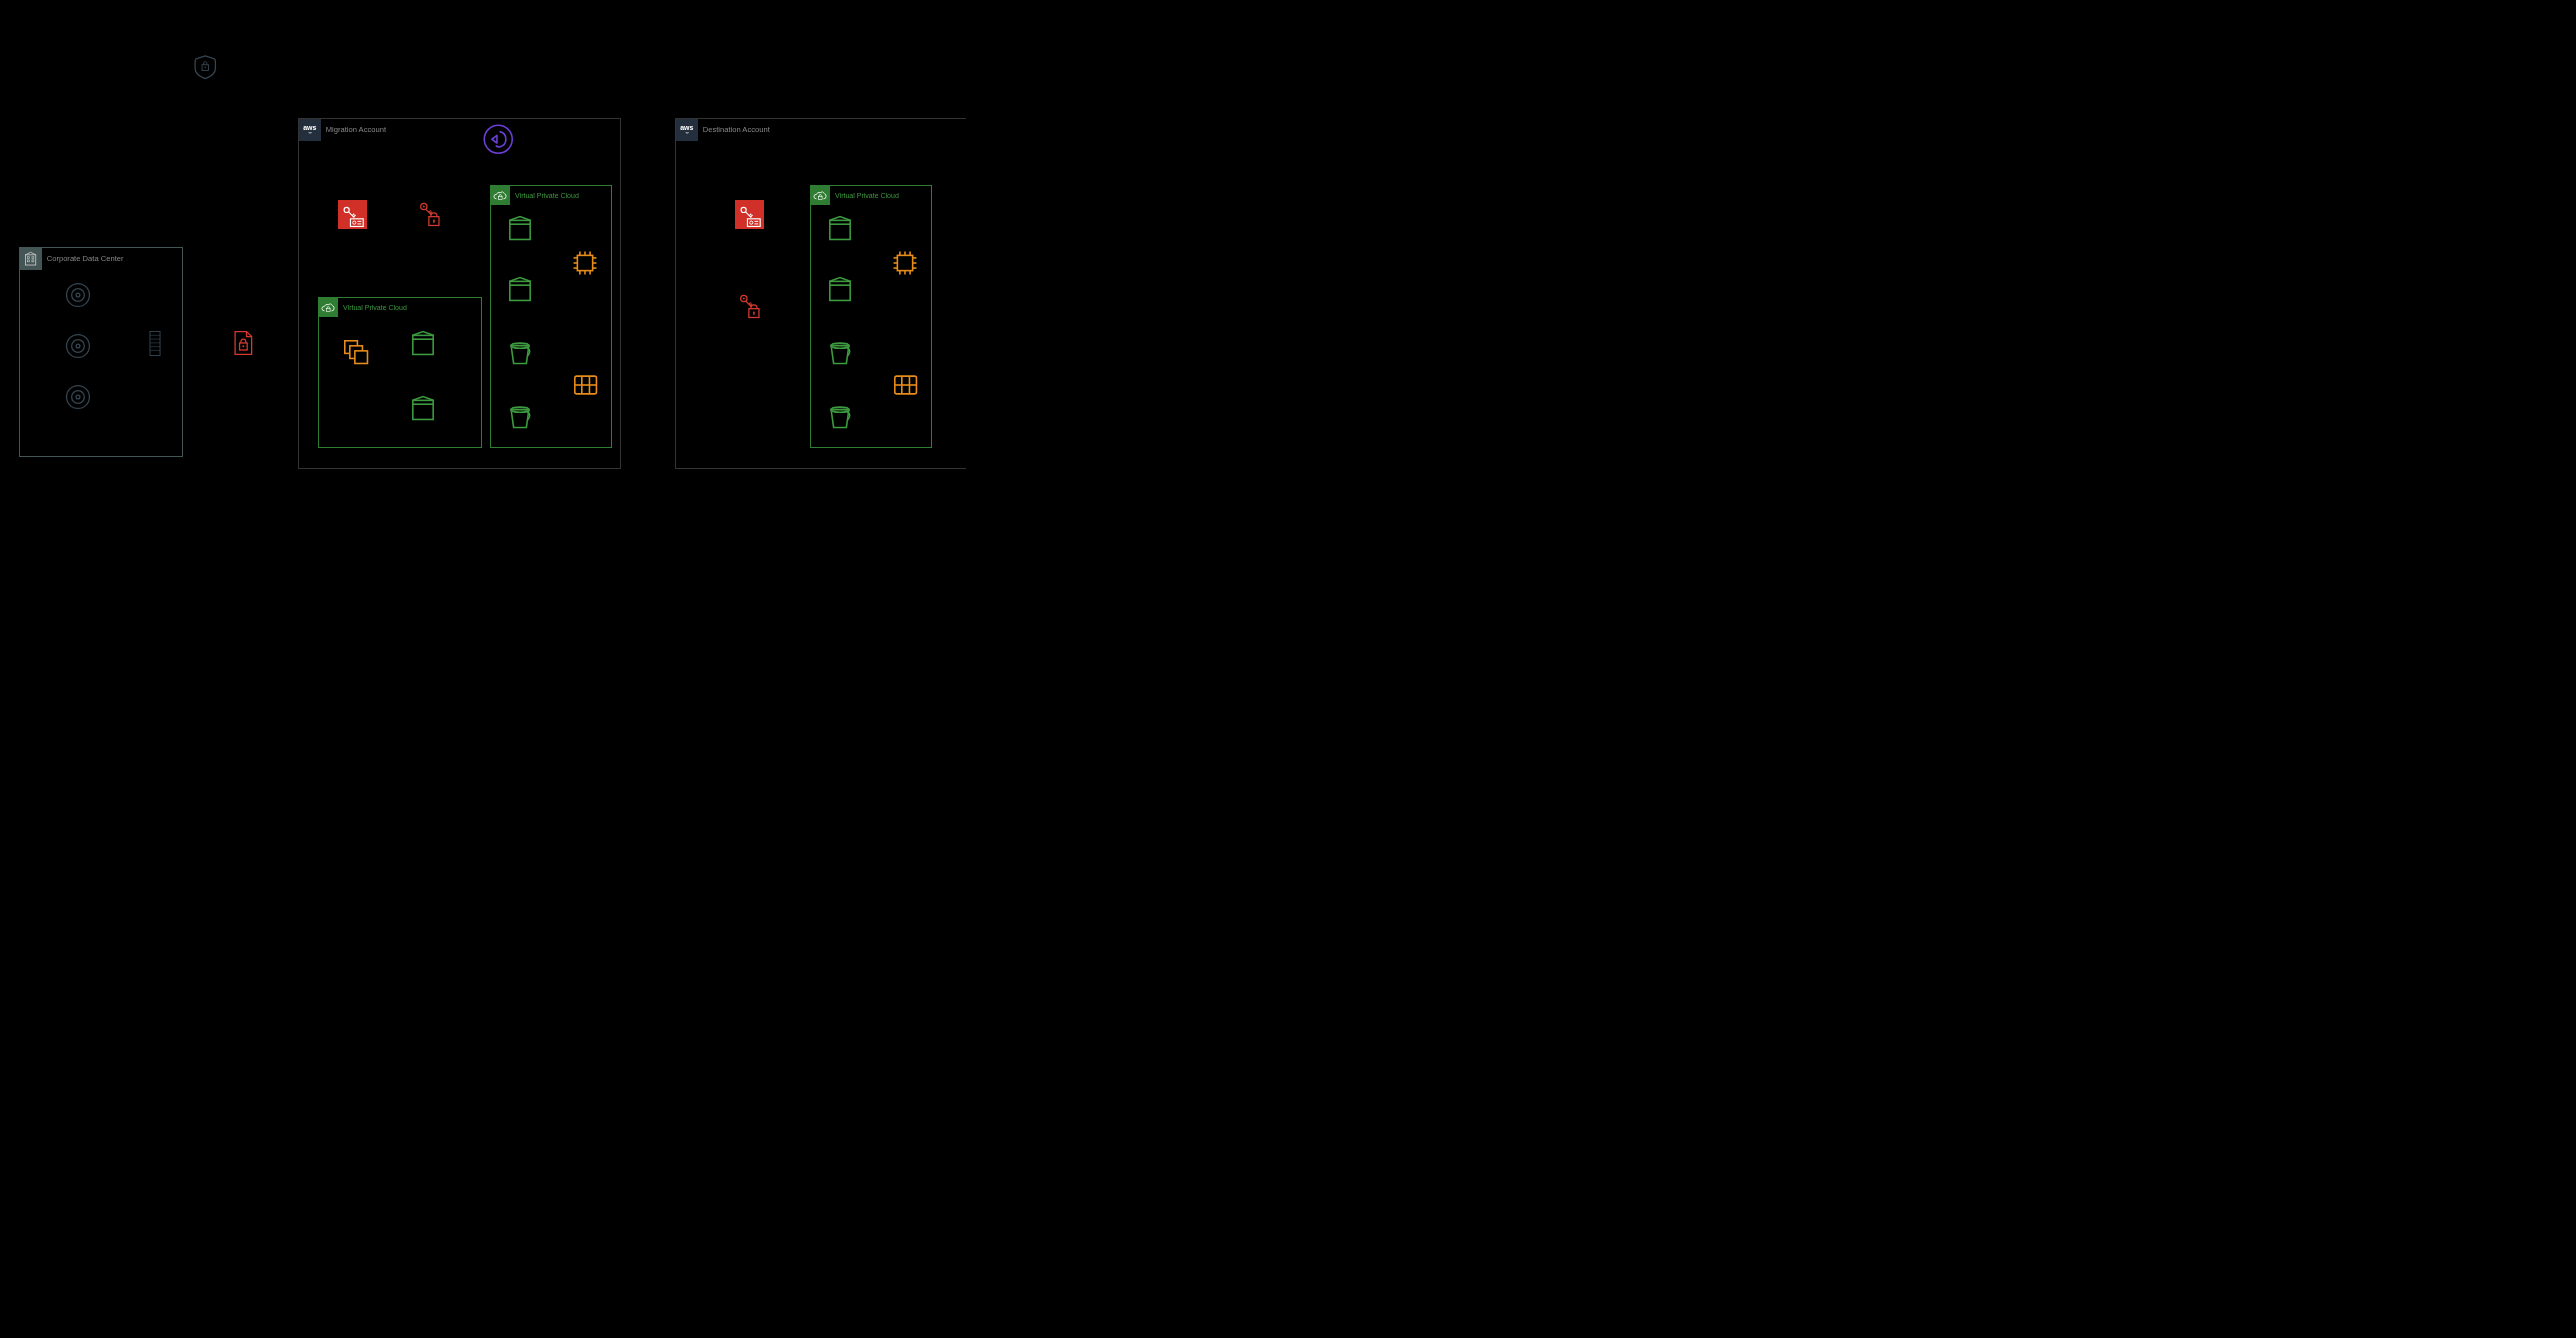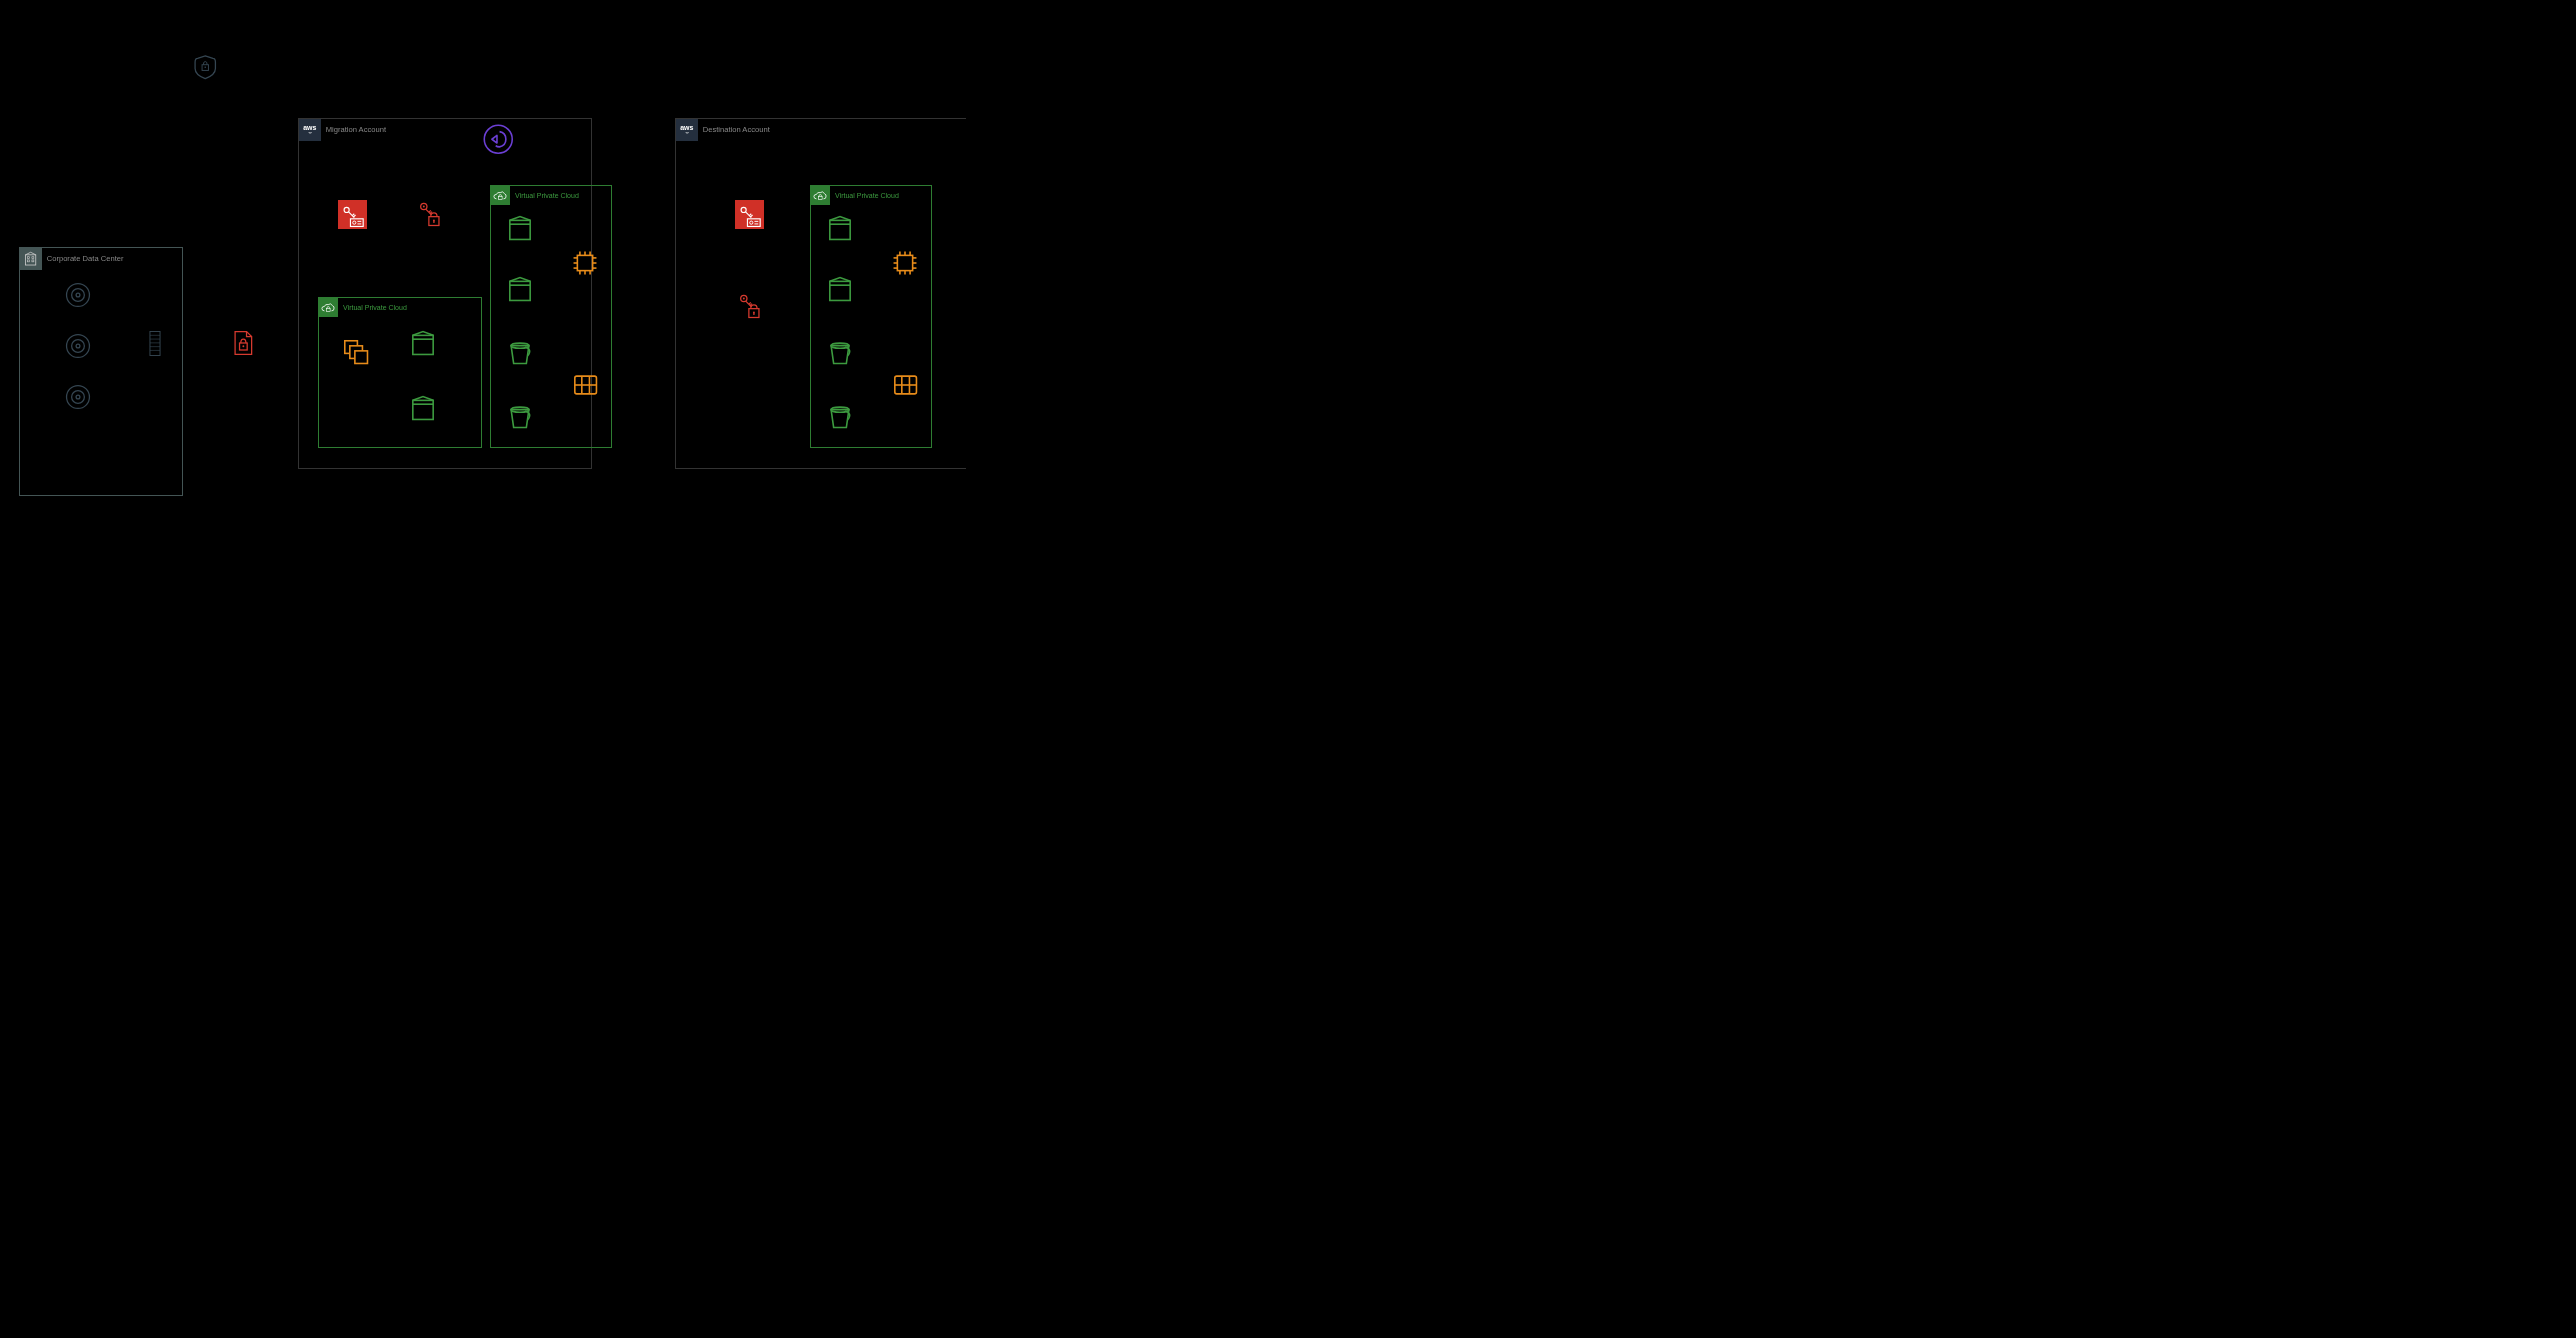--- a/index.html
+++ b/index.html
@@ -12,41 +12,41 @@
     height: 502px;
     position: relative;
     overflow: hidden;
   }
   .label { font-size: 7.6px; color: #888; white-space: nowrap; }
 
   
   .corp-box {
     position: absolute;
     left: 19px; top: 247px;
-    width: 164px; height: 249px;
+    width: 164px; height: 210px;
     border: 0.6px solid #455;
   }
   .corp-head {
     display: flex; align-items: center;
     gap: 5.1px;
   }
   .corp-head .hdr-icon {
     width: 21.6px; height: 21.6px;
     background: #455;
     display:flex;align-items:center;justify-content:center;
   }
 
   
   .acct {
     position: absolute;
     top: 118px;
     height: 351px;
     border: 0.6px solid #333;
   }
-  #acct-mig { left: 298px; width: 294px; }
+  #acct-mig { left: 298px; width: 323px; }
   #acct-dst { left: 675px; width: 314px; }
   .acct-head {
     display:flex;align-items:center;gap:5.1px;
   }
   .acct-head .hdr-icon {
     width: 21.6px; height: 21.6px;
     background: #242f3e;
     display:flex;align-items:center;justify-content:center;
     color:#fff;font-weight:700;font-size:7px;
     flex-direction: column;

